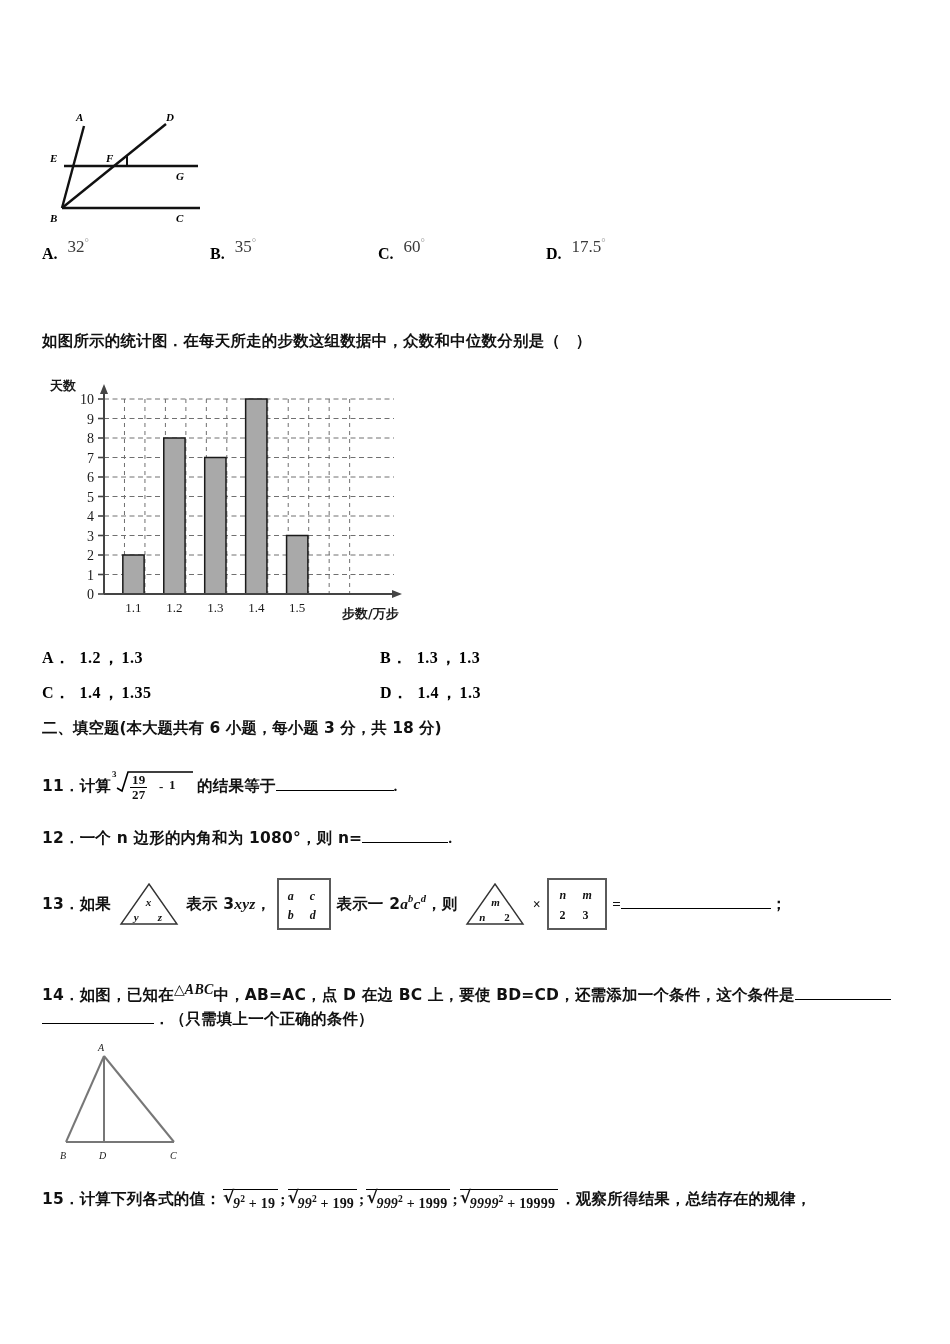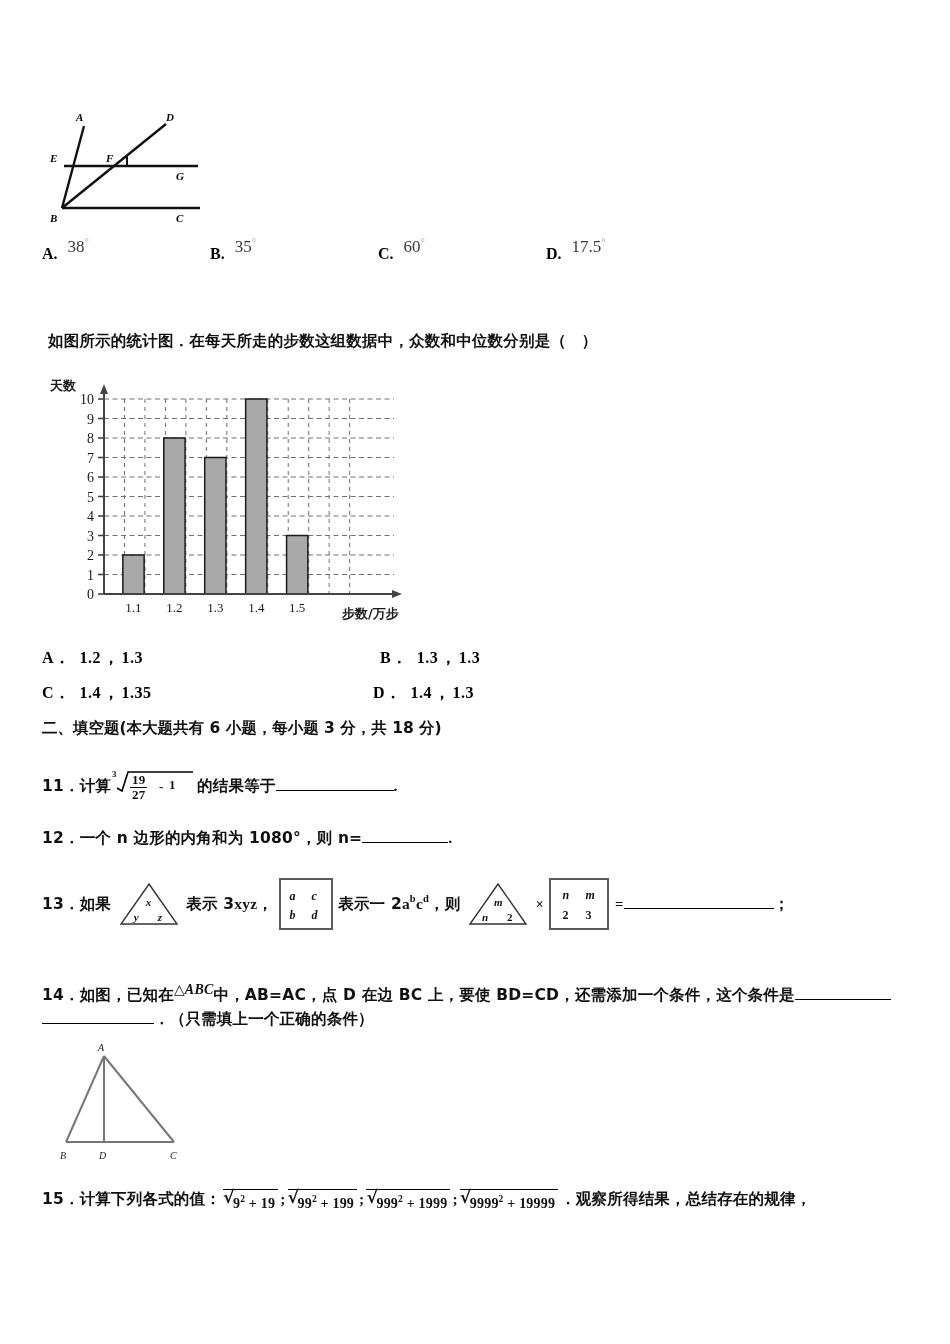--- a/index.html
+++ b/index.html
@@ -51,21 +51,21 @@
     position: relative; top: 7px;
   }
   #opts9 .val {
     font-family: "Liberation Serif", serif;
     font-size: 17px; color: #3a3a3a; margin-left: 10px;
   }
   #opts9 .deg { font-size: 11px; color: #9a9a9a; vertical-align: super; }
 
   
   #q10-l1 { position: absolute; left: 42px; top: 294px; width: 880px; }
-  #q10-l2 { position: absolute; left: 48px; top: 329px; width: 880px; }
+  #q10-l2 { position: absolute; left: 42px; top: 329px; width: 880px; }
 
   
   #chart { position: absolute; left: 46px; top: 372px; width: 400px; height: 255px; }
 
   
   #opts10 { position: absolute; left: 42px; top: 648px; width: 560px; }
   #opts10 .row { position: relative; height: 35px; }
   #opts10 .o {
     position: absolute;
     font-family: "Liberation Serif", serif;
@@ -81,20 +81,21 @@
   #q12 { position: absolute; left: 42px; top: 826px; }
   #q13 { position: absolute; left: 42px; top: 878px; }
   #q14-l1 { position: absolute; left: 42px; top: 955px; width: 890px; margin-top: 24px; }
   #q14-l2 { position: absolute; left: 42px; top: 1008px; width: 890px; font-family: Liberation Mono, monospace; }
   #fig-tri { position: absolute; left: 58px; top: 1040px; width: 130px; height: 125px; }
   #q15 { position: absolute; left: 42px; top: 1185px; width: 890px; }
 
   
   .math {
     font-family: "Liberation Serif", "DejaVu Serif", serif;
+    font-style: italic;
   }
   .mathup { font-family: "Liberation Serif", serif; font-style: normal; }
   .frac {
     display: inline-block; vertical-align: -0.55em;
     text-align: center; font-size: 13px; line-height: 1.05;
     font-family: "Liberation Serif", serif; font-style: normal;
   }
   .frac .n { display: block; padding: 0 2px; }
   .frac .d { display: block; border-top: 1.3px solid #000; padding: 0 2px; }
   .sup { font-size: 0.68em; vertical-align: super; }
@@ -140,21 +141,21 @@
     <text x="118" y="17" font-size="11" font-style="italic" font-weight="bold" font-family="Liberation Serif, serif">D</text>
     <text x="2" y="58" font-size="11" font-style="italic" font-weight="bold" font-family="Liberation Serif, serif">E</text>
     <text x="58" y="58" font-size="11" font-style="italic" font-weight="bold" font-family="Liberation Serif, serif">F</text>
     <text x="128" y="76" font-size="11" font-style="italic" font-weight="bold" font-family="Liberation Serif, serif">G</text>
     <text x="2" y="118" font-size="11" font-style="italic" font-weight="bold" font-family="Liberation Serif, serif">B</text>
     <text x="128" y="118" font-size="11" font-style="italic" font-weight="bold" font-family="Liberation Serif, serif">C</text>
   </svg>
 
   <div id="opts9">
     <div class="opt" style="left:0px;">
-      <span class="lbl">A.</span><span class="val">38</span><span class="deg">°</span>
+      <span class="lbl">A.</span><span class="val">32</span><span class="deg">°</span>
     </div>
     <div class="opt" style="left:168px;">
       <span class="lbl">B.</span><span class="val">35</span><span class="deg">°</span>
     </div>
     <div class="opt" style="left:336px;">
       <span class="lbl">C.</span><span class="val">60</span><span class="deg">°</span>
     </div>
     <div class="opt" style="left:504px;">
       <span class="lbl">D.</span><span class="val">17.5</span><span class="deg">°</span>
     </div>
@@ -242,21 +243,21 @@
         <span class="k">A．</span><span>1.2</span><span class="sep">，</span><span>1.3</span>
       </div>
       <div class="o" style="left:338px;">
         <span class="k">B．</span><span>1.3</span><span class="sep">，</span><span>1.3</span>
       </div>
     </div>
     <div class="row">
       <div class="o" style="left:0px;">
         <span class="k">C．</span><span>1.4</span><span class="sep">，</span><span>1.35</span>
       </div>
-      <div class="o" style="left:331px;text-align:right;">
+      <div class="o" style="left:338px;text-align:right;">
         <span class="k">D．</span><span>1.4</span><span class="sep">，</span><span>1.3</span>
       </div>
     </div>
   </div>
 
   <div id="sec2" class="sec-head">二、填空题(本大题共有 6 小题，每小题 3 分，共 18 分)</div>
 
   <div id="q11" class="qtext">
     <span>11．计算</span><span class="mathup" style="display:inline-block; position:relative; vertical-align:middle; width:86px; height:40px;">
       <svg viewBox="0 0 86 40" style="position:absolute;left:0;top:0;width:86px;height:40px;">

